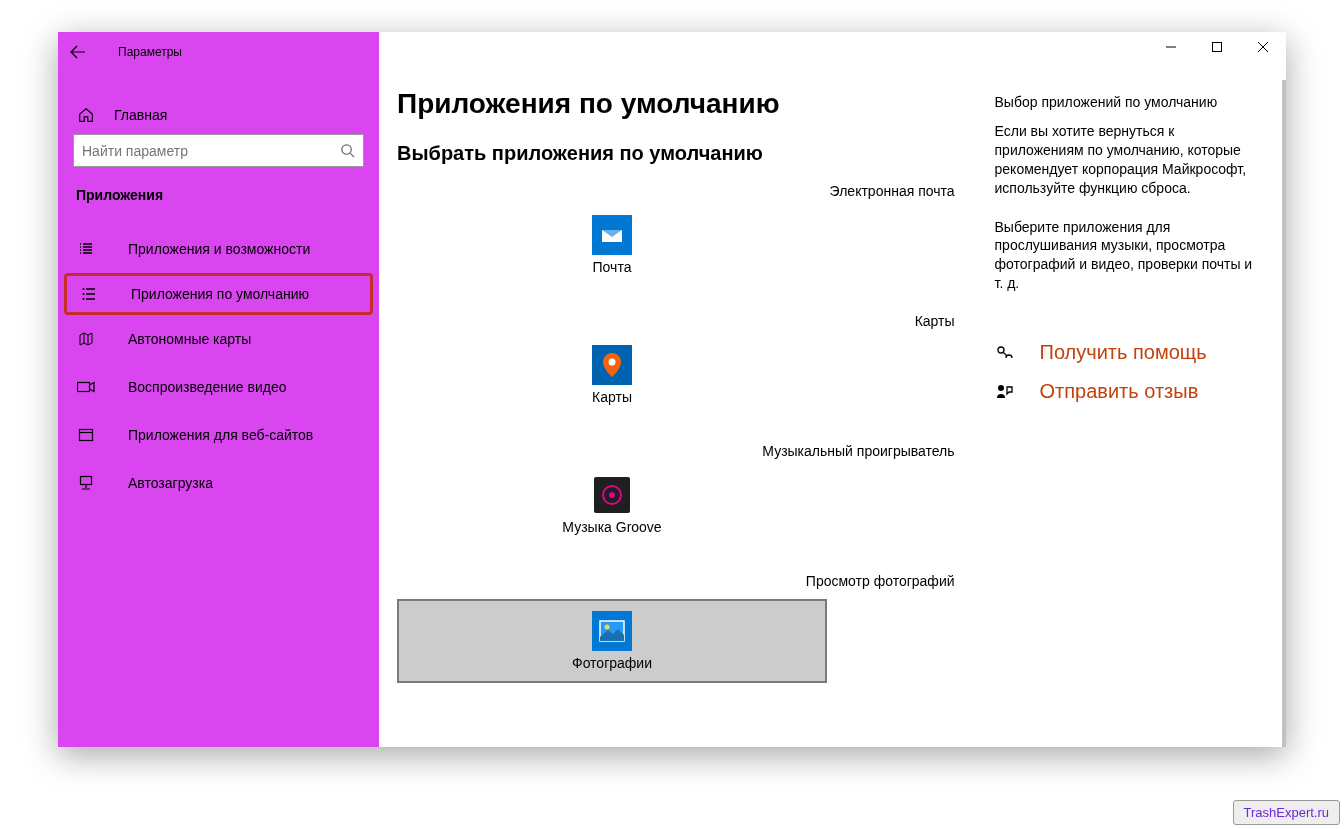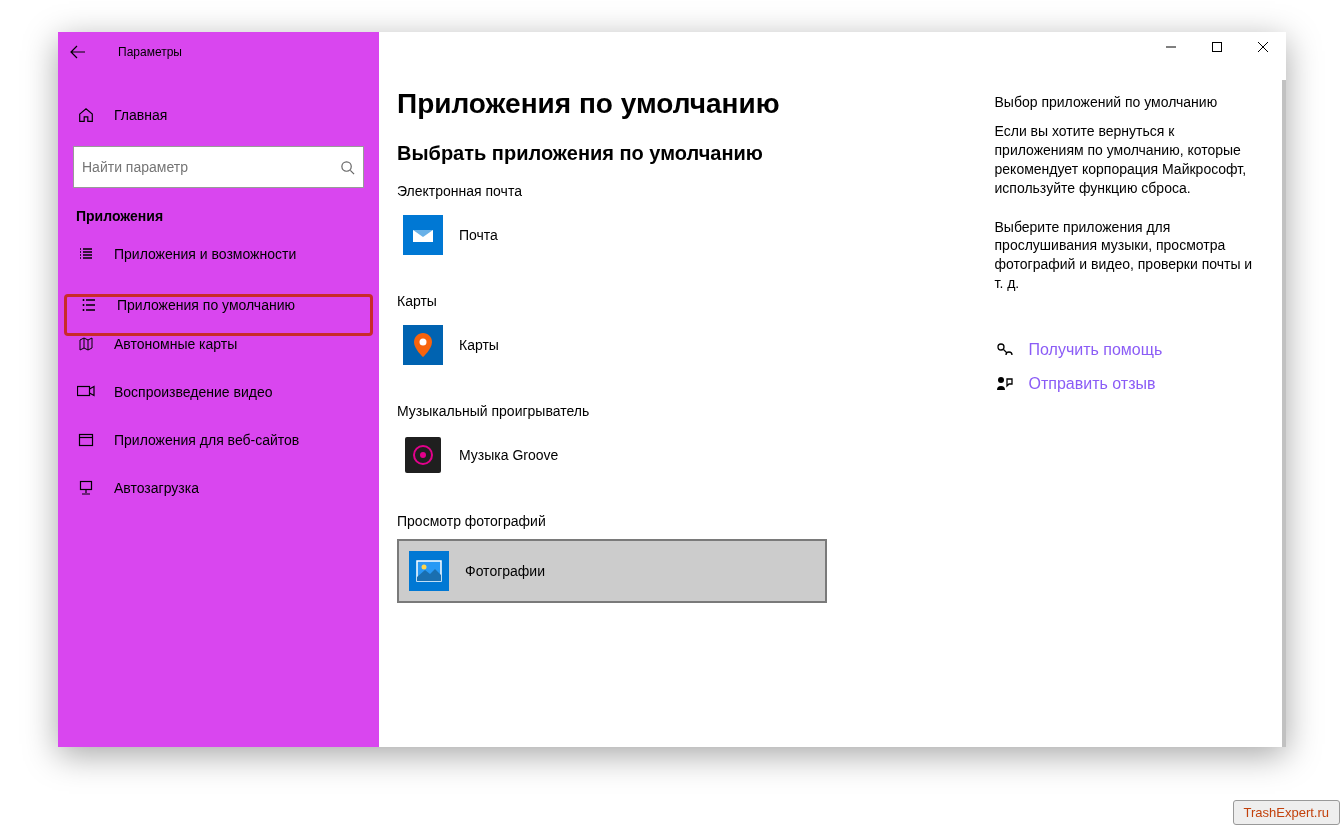--- a/index.html
+++ b/index.html
@@ -49,44 +49,44 @@
   flex-shrink: 0;
 }
 .home-link {
   display: flex; align-items: center;
   padding: 10px 18px;
   cursor: pointer;
   gap: 18px;
 }
 .home-link .icon { width: 20px; display: flex; justify-content: center; }
 .search-box {
-  margin: 12px 15px 0 15px;
+  margin: 0 15px 0 15px;
   border: 1px solid #999;
   background: #fff;
-  height: 42px;
+  height: 33px;
   display: flex; align-items: center;
   padding: 0 8px;
 }
 .search-box input {
   border: none; outline: none; flex: 1; font-size: 14px; background: transparent;
 }
 .search-box .search-icon { color: #666; }
 
 .section-title {
   padding: 20px 18px 10px 18px;
   font-weight: 600;
   font-size: 14px;
 }
 
 .nav-items { margin-top: 12px; }
 .nav-item {
-  display: flex; 
+  display: flex; align-items: center;
   height: 48px;
   padding: 0 18px;
-  gap: 18px;
+  gap: 32px;
   cursor: pointer;
   position: relative;
 }
 .nav-item .icon { width: 20px; display: flex; justify-content: center; }
 .nav-item .label { font-size: 14px; }
 .nav-item.highlighted {
   border: 3px solid #c92a2a;
   border-radius: 4px;
   margin: 0 6px;
   padding: 0 12px;
@@ -111,28 +111,29 @@
   font-weight: 600;
   font-size: 28px;
   margin-bottom: 22px;
 }
 .content h2 {
   font-weight: 600;
   font-size: 20px;
   margin-bottom: 18px;
 }
 
-.cat { margin-bottom: 32px; }
+.cat { margin-bottom: 32px; text-align: right; }
 .cat-label { font-size: 14px; margin-bottom: 10px; }
 .app-row {
   display: flex; align-items: center;
-  gap: 16px;
+  gap: 4px;
   padding: 6px;
   width: 430px;
   cursor: pointer;
+  flex-direction: column;
 }
 .app-row.selected {
   border: 2px solid #7a7a7a;
   background: #cccccc;
   padding: 10px 10px;
 }
 .app-tile {
   width: 40px; height: 40px;
   display: flex; align-items: center; justify-content: center;
   color: #fff;
@@ -157,45 +158,45 @@
   font-size: 14px; font-weight: 400; margin-bottom: 12px;
 }
 .rightpane p {
   font-size: 14px; color: #000;
   line-height: 1.35;
   margin-bottom: 20px;
 }
 .help-links { margin-top: 48px; }
 .help-link {
   display: flex; align-items: center;
-  gap: 14px;
-  color: #8b5cf6;
+  gap: 25px;
+  color: #c2410c;
   cursor: pointer;
   margin-bottom: 16px;
-  font-size: 16px;
+  font-size: 20px;
 }
 .help-link .hicon { width: 20px; color: #000; }
 
 
 .scrollhint {
   position: absolute;
   right: 0; top: 48px; bottom: 0;
   width: 4px;
   background: #c1c1c1;
 }
 
 
 .watermark {
   position: absolute;
   right: 4px; bottom: 4px;
   border: 1px solid #999;
   background: #eee;
   padding: 4px 10px;
   font-size: 13px;
-  color: #c2410c;
+  color: #6d28d9;
   border-radius: 3px;
 }
 
 svg { display: block; }
 </style>
 </head>
 <body>
 
 <div class="window">
 

